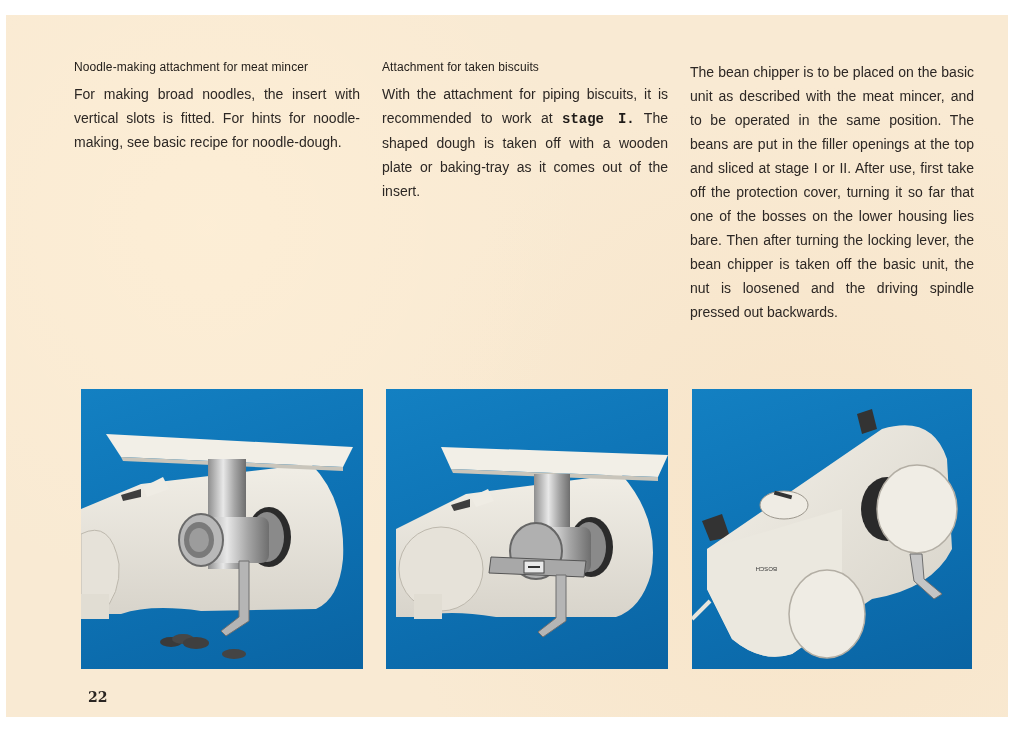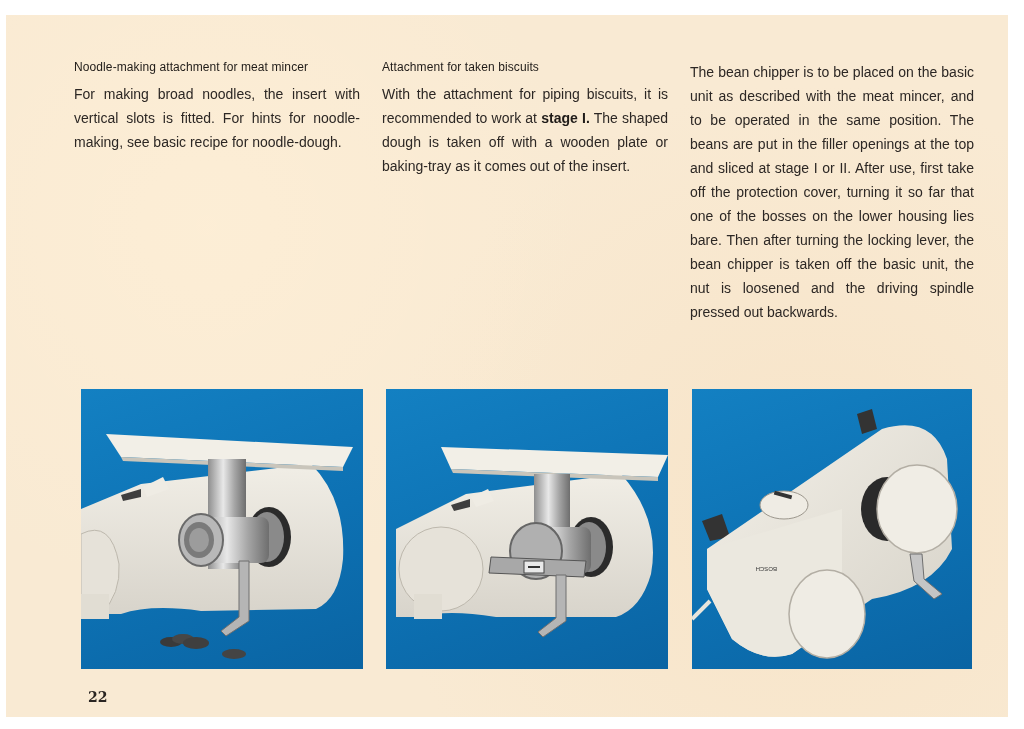--- a/index.html
+++ b/index.html
@@ -17,21 +17,21 @@
   }
   .col { position: absolute; top: 45px; color: #2a2522; }
   .col h2 {
     margin: 0 0 8px 0; font-size: 12px; font-weight: normal; color: #1f1b18;
     letter-spacing: 0.1px;
   }
   .col p {
     margin: 0; font-size: 14px; line-height: 24px; text-align: justify;
     color: #2c2724;
   }
-  .col p b { font-weight: bold; color: #1f1b18; }
+  .col p b { font-weight: bold; color: #1f1b18; font-family: Liberation Mono, monospace; }
   .c1 { left: 68px; width: 286px; }
   .c2 { left: 376px; width: 286px; }
   .c3 { left: 684px; width: 284px; }
 
   .photo {
     position: absolute; top: 374px; height: 280px;
     background: linear-gradient(160deg, #1380c2 0%, #0d71b3 55%, #0a64a3 100%);
     overflow: hidden;
   }
   .p1 { left: 75px; width: 282px; }

